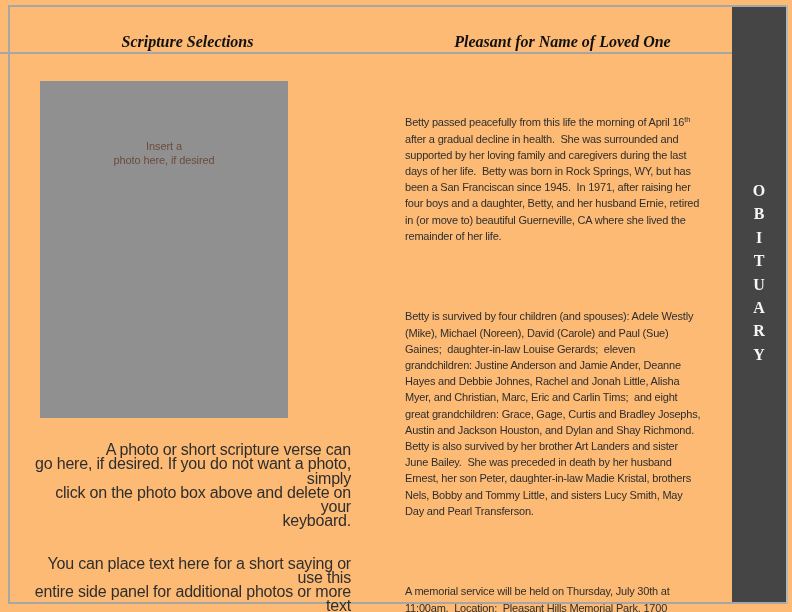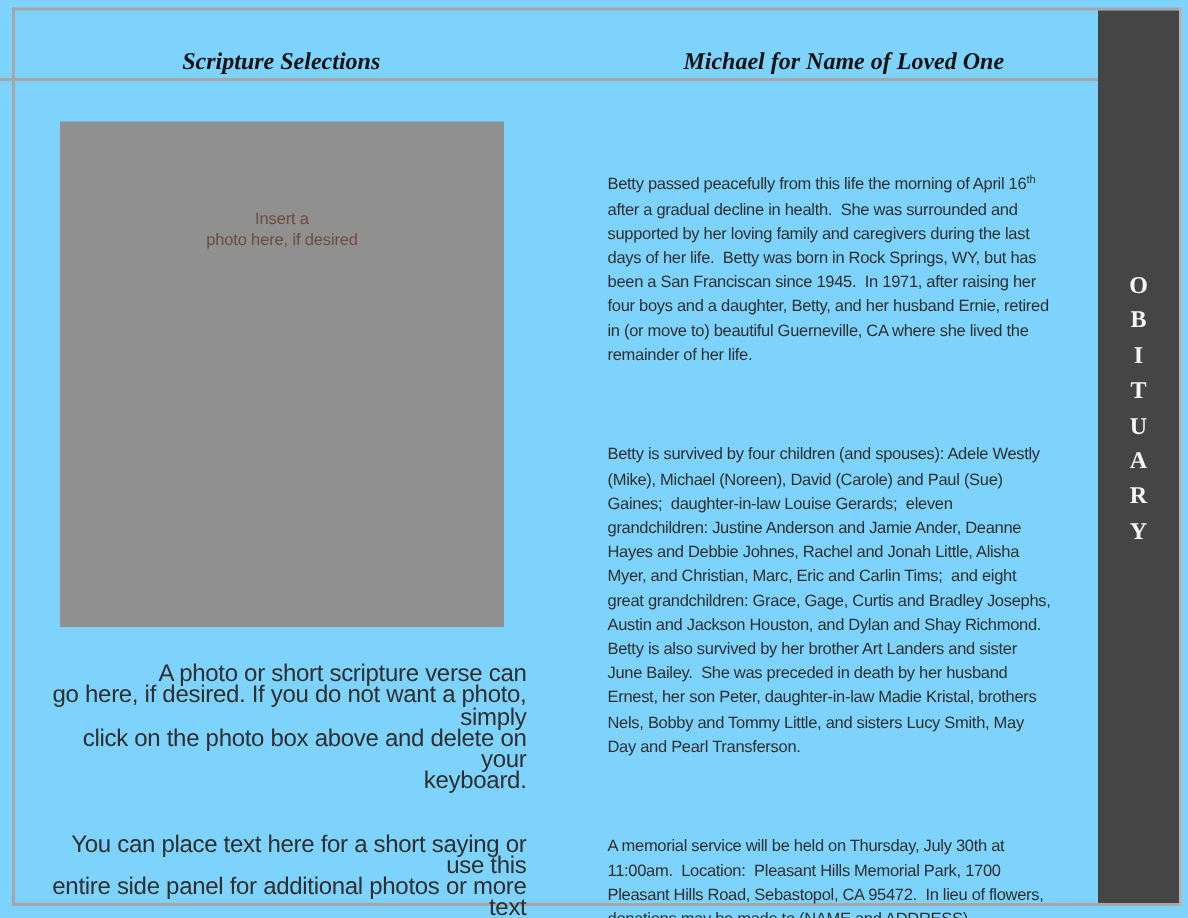--- a/index.html
+++ b/index.html
@@ -1,20 +1,20 @@
 <!DOCTYPE html>
 <html style="--page-border: #a6a6a6; --sidebar-bg: #454545; --sidebar-text: #f5f5f5; --photo-box-bg: #909090; --photo-label-text: #6b4c3e; --body-text: #2e2e2e; --heading-text: #111111;"><head>
 <meta charset="utf-8">
 <style>
   html, body { margin: 0; padding: 0; background: #ffffff; }
   .canvas {
     position: relative;
     width: 792px;
     height: 612px;
-    background: #7dd3fc;
+    background: #fdba74;
     overflow: hidden;
     font-family: "Liberation Sans", sans-serif;
     color: var(--body-text, #2e2e2e);
   }
   .rule { position: absolute; background: var(--page-border, #a6a6a6); }
   .rule.top      { left: 8px;   top: 5px;   width: 779px; height: 2px; }
   .rule.left     { left: 8px;   top: 5px;   width: 2px;   height: 599px; }
   .rule.bottom   { left: 8px;   top: 602px; width: 779px; height: 2px; }
   .rule.divider  { left: 0px;   top: 52px;  width: 733px; height: 2px; }
   .rule.rightedge{ left: 786px; top: 5px;   width: 2px;   height: 599px; background: #b5b5b5; }
@@ -30,21 +30,21 @@
     line-height: 20px;
     text-align: center;
     color: var(--heading-text, #111111);
   }
   .page-header.hleft  { left: 60px;  width: 255px; }
   .page-header.hright { left: 400px; width: 325px; }
 
   .photo-box {
     position: absolute;
     left: 40px; top: 81px;
-    width: 296px; height: 337px;
+    width: 248px; height: 337px;
     background: var(--photo-box-bg, #909090);
     box-sizing: border-box;
     padding-top: 58px;
   }
   .photo-label {
     text-align: center;
     font-size: 11px;
     line-height: 14px;
     letter-spacing: -0.1px;
     white-space: pre-line;
@@ -67,21 +67,21 @@
   .obit-text {
     position: absolute;
     left: 405px; top: 80px;
     width: 325px;
     font-size: 11px;
     line-height: 16.2px;
     letter-spacing: -0.2px;
     white-space: pre;
   }
   .obit-text p { margin: 0; }
-  .obit-text p + p { margin-top: 18px; }
+  .obit-text p + p { margin-top: 32px; }
   .obit-text sup {
     font-size: 7.5px;
     vertical-align: 4px;
     letter-spacing: 0;
     margin-top: 48px;
   }
 
   .side-tab {
     position: absolute;
     left: 732px; top: 7px;
@@ -105,21 +105,21 @@
 <div class="canvas">
 
   <div class="rule top"></div>
   <div class="rule left"></div>
   <div class="rule bottom"></div>
   <div class="rule rightedge"></div>
   <div class="rule divider"></div>
 
   <h1 class="page-header hleft">Scripture Selections</h1>
 
-  <h1 class="page-header hright">Michael for Name of Loved One</h1>
+  <h1 class="page-header hright">Pleasant for Name of Loved One</h1>
 
   <div class="photo-box">
     <div class="photo-label">Insert a
 photo here, if desired</div>
   </div>
 
   <div class="left-notes">
     <p>A photo or short scripture verse can
 go here, if desired. If you do not want a photo, simply
 click on the photo box above and delete on your

